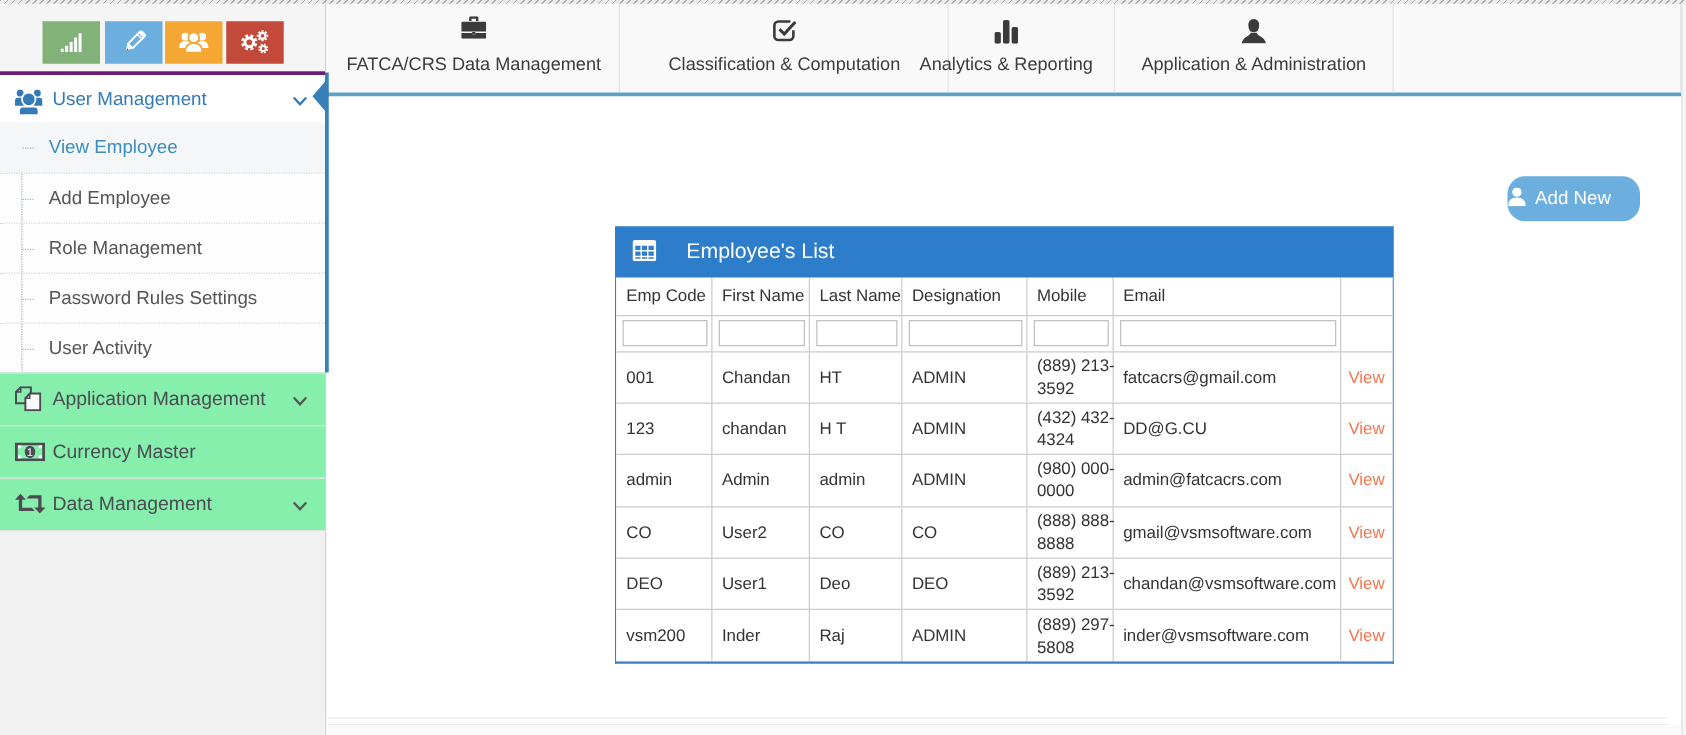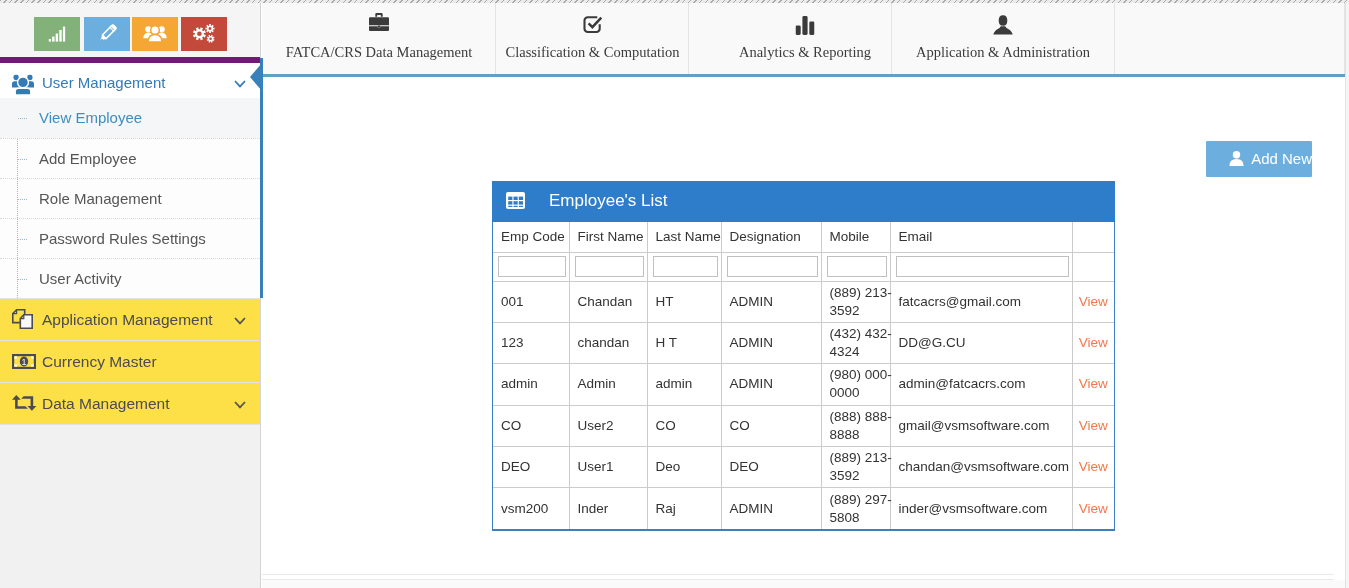--- a/index.html
+++ b/index.html
@@ -15,74 +15,74 @@
 .sidebar { position:absolute; left:0; top:3px; width:261px; height:585px;
   background:#f1f1f1; border-right:1px solid #d4d4d4; }
 .btnarea { height:54px; background:#f5f5f5; position:relative; }
 .cbtn { position:absolute; top:14px; width:46px; height:34px; }
 .cbtn svg { position:absolute; left:50%; top:50%; transform:translate(-50%,-50%); }
 .b1 { left:34px;  background:#82b279; }
 .b2 { left:84px;  background:#6cafdf; }
 .b3 { left:132px; background:#f5a733; }
 .b4 { left:181px; background:#c34a3b; }
 
-.umrow { height:41px; background:#fff; border-top:6px solid #701a75; position:relative; }
+.umrow { height:41px; background:#fff; border-top:3px solid #701a75; position:relative; }
 .umrow .ic { position:absolute; left:12px; top:11px; } .umrow .ic svg { display:block; }
 .umrow .txt { position:absolute; left:42px; top:11px; font-size:15px; color:#337ab7; }
 .umrow .chev { position:absolute; right:14px; top:17px; } .umrow .chev svg, .m2row .chev svg { display:block; }
 
 .submenu { background:#fdfdfd; position:relative; }
 .subitem { height:40px; line-height:40px; font-size:15px; color:#555;
   padding-left:39px; position:relative; border-top:1px dotted #d9d9d9; }
 .subitem.active { background:#f4f6f8; color:#3d8ebe; }
 .subitem .tick { position:absolute; left:18px; top:20px; width:9px; height:0;
   border-top:1px dotted #9fb6c5; }
 .vguide { position:absolute; left:17px; top:0; bottom:0; width:0;
   border-left:1px dotted #9fb6c5; }
 
-.m2row { height:42px; background:#fde047; border-top:1px solid #e2e2e2; position:relative; }
+.m2row { height:42px; background:#86efac; border-top:1px solid #e2e2e2; position:relative; }
 .m2row .ic { position:absolute; left:12px; top:10px; }
 .m2row .txt { position:absolute; left:42px; top:12px; font-size:15.5px; color:#4b4b52; }
 .m2row .chev { position:absolute; right:14px; top:18px; }
 .sidefill { background:#f1f1f1; border-top:1px solid #e2e2e2; height:160px; }
 
 
 .bluebar { position:absolute; left:260px; top:58px; width:3px; height:240px; background:#3780ba; z-index:5; }
 .sidearrow { position:absolute; left:250px; top:63px; width:0; height:0; z-index:6;
   border-top:14.5px solid transparent; border-bottom:14.5px solid transparent;
   border-right:12.5px solid #3780ba; }
 
 
 .main { position:absolute; left:262px; top:0; width:1087px; height:588px; }
 
 
 .tabs { position:absolute; left:0; top:0; width:1087px; height:77px; background:#f9f9f9;
   border-bottom:3px solid #61a0c6; }
-.tab { position:absolute; top:0; height:74px; border-right:1px solid #e4e4e4; text-align:center;font-family:Liberation Serif, serif; }
+.tab { position:absolute; top:0; height:74px; border-right:1px solid #e4e4e4; text-align:center; }
 .tab .ti { position:absolute; left:50%; top:13px; transform:translateX(-50%); }
 .tab .tt { position:absolute; left:0; right:0; top:44px; font-size:14.5px; color:#3b3b3b; }
 .t1 { left:1px; width:233px; }
-.t2 { left:235px; width:192px; }
+.t2 { left:235px; width:262px; }
 .t3 { left:457px; width:173px; }
 .t4 { left:630px; width:223px; }
 .t2 .ti { top:15px; } .t3 .ti { top:16px; } .t4 .ti { top:15px; }
 .tabend { position:absolute; left:1082px; top:0; width:1px; height:74px; background:#e4e4e4; }
 
 
 .crumbs { position:absolute; left:0; top:77px; width:1087px; height:39px; background:#f4f4f5;
   border-bottom:1px solid #e6e6e6; font-size:15px; line-height:39px; }
 .crumbs .inner { position:absolute; left:18px; top:0; }
 .crumbs a { color:#337ab7; text-decoration:none; }
 .crumbs .sep { color:#b3b3b3; margin:0 10px; font-size:14px; }
 .homeic { display:inline-block; vertical-align:-2px; margin-right:3px; }
 
 
 .addnew { position:absolute; left:944px; top:141px; width:106px; height:36px;
-  background:#6cafdf; color:#fff; font-size:15px; border:none; border-radius:1px;
-  text-align:right; line-height:36px; }
+  background:#6cafdf; color:#fff; font-size:15px; border:none; border-radius:14px;
+  text-align:left; line-height:36px; }
 .addnew svg { vertical-align:-2px; margin-right:7px; }
 
 
 .panel { position:absolute; left:230px; top:181px; width:623px; }
 .phead { height:41px; background:#2e7dca; color:#fff; position:relative; }
 .phead .ic { position:absolute; left:14px; top:11px; }
 .phead .tt { position:absolute; left:42px; top:10px; font-size:17px; font-weight:400;margin-left:15px; }
 .gridwrap { border:1px solid #3d80c2; border-top:none; border-bottom-width:2px; width:623px; }
 table.grid { border-collapse:collapse; table-layout:fixed; width:621px; background:#fff; border:hidden; }
 table.grid th, table.grid td { border:1px solid #ccc; font-weight:normal;

